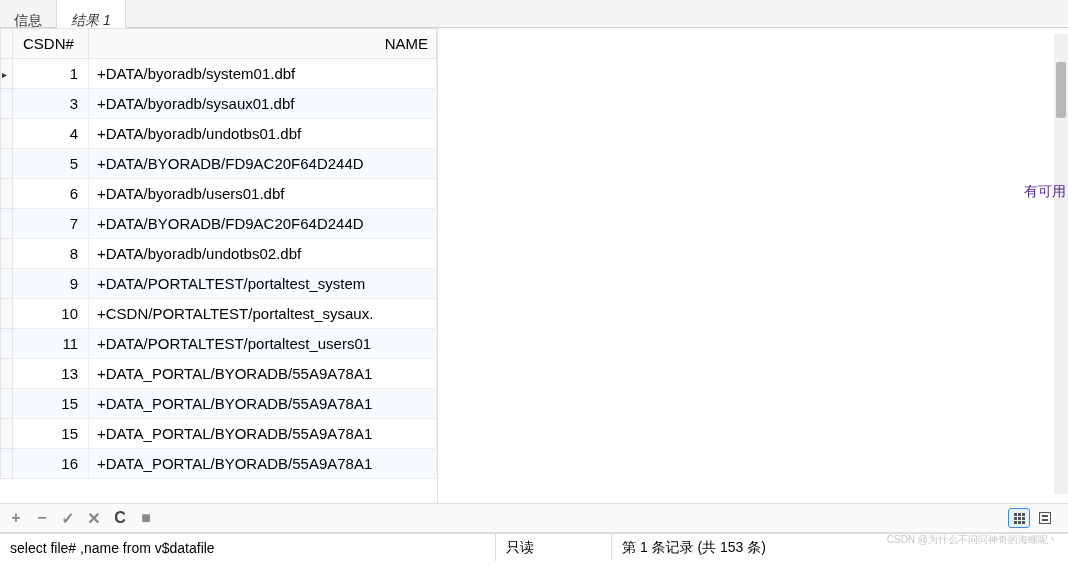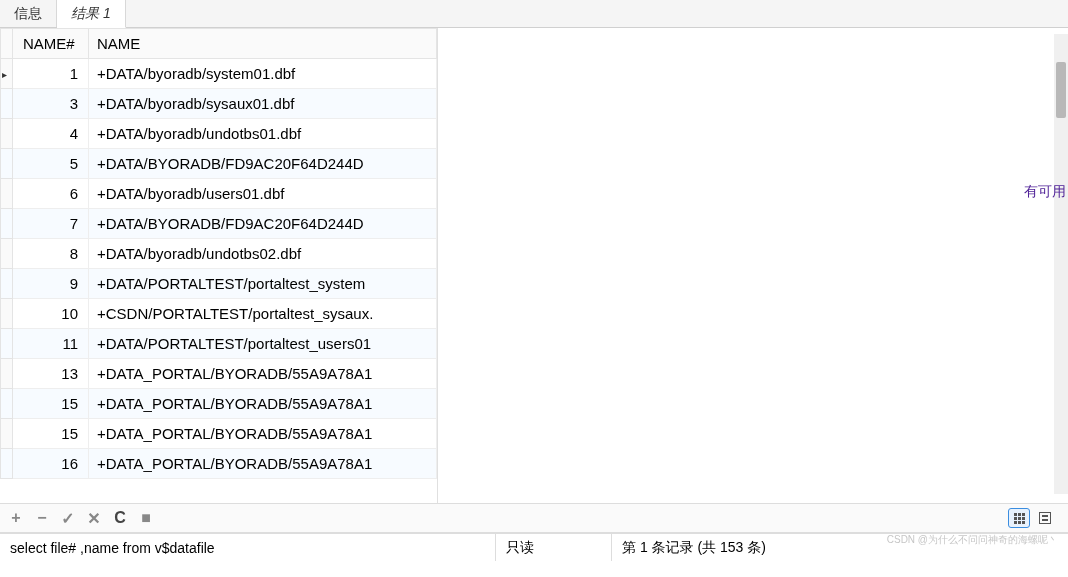--- a/index.html
+++ b/index.html
@@ -13,21 +13,21 @@
       position: relative;
     }
     .tabs {
       display: flex;
       border-bottom: 1px solid #d0d0d0;
       background: #f5f5f5;
       height: 28px;
       align-items: stretch;
     }
     .tab {
-      padding: 5px 14px;
+      padding: 12px 14px;
       font-size: 14px;
       color: #333;
       cursor: pointer;
       border-right: 1px solid #d8d8d8;
     }
     .tab.active {
       background: #fff;
       border-bottom: 1px solid #fff;
       margin-bottom: -1px;
       font-style: italic;
@@ -46,21 +46,21 @@
     }
     .table {
       border-collapse: collapse;
       width: 100%;
     }
     .table th {
       background: #fafafa;
       font-weight: normal;
       padding: 6px 8px;
       border: 1px solid #e4e4e4;
-      text-align: left;
+      text-align: right;
       font-size: 15px;
     }
     .table th.file-col { width: 76px; text-align: left; padding-left: 10px; }
     .table .row-handle {
       width: 12px;
       background: #fafafa;
       border: 1px solid #e4e4e4;
       padding: 0;
       position: relative;
     }
@@ -201,21 +201,21 @@
   <div class="tab">信息</div>
   <div class="tab active">结果 1</div>
 </div>
 
 <div class="content">
   <div class="grid-wrapper">
     <table class="table">
       <thead>
         <tr>
           <th class="row-handle"></th>
-          <th class="file-col">NAME#</th>
+          <th class="file-col">CSDN#</th>
           <th>NAME</th>
         </tr>
       </thead>
       <tbody id="tbody">
           <tr>
             <td class="row-handle active"></td>
             <td class="file-num">1</td>
             <td>+DATA/byoradb/system01.dbf</td>
           </tr>
           <tr class="even">

